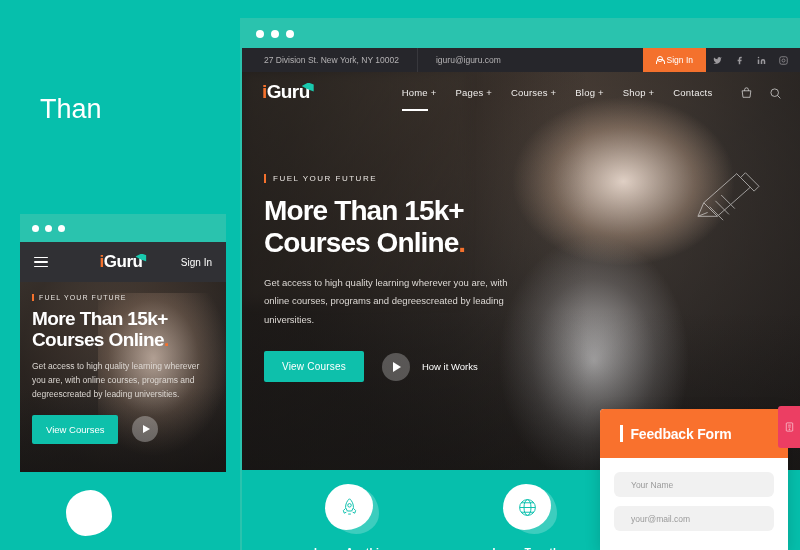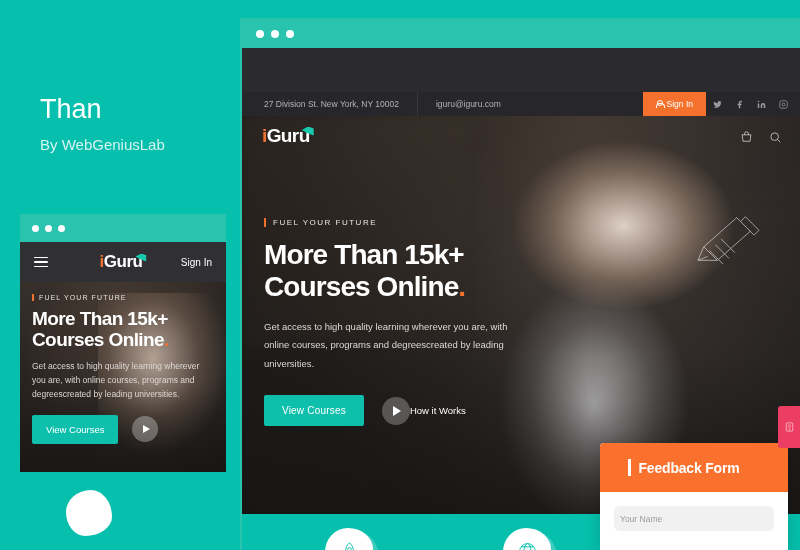--- a/index.html
+++ b/index.html
@@ -132,21 +132,21 @@
   }
   .b-bar {
     height: 28px; background: #2ac3ae;
     display: flex; align-items: center; padding-left: 14px; gap: 7px;
   }
   .b-bar .dot { width: 8px; height: 8px; border-radius: 50%; background: #fff; }
 
   
   .topbar {
     height: 24px; background: #26262b;
-    display: flex; align-items: center; font-size: 8.5px; color: #b4b2b4; margin-top: 44px;
+    display: flex; align-items: center; font-size: 8.5px; color: #b4b2b4;
   }
   .tb-addr { padding: 0 18px 0 22px; }
   .tb-divider { width: 1px; height: 24px; background: #38383d; }
   .tb-mail { padding: 0 18px; }
   .tb-spacer { flex: 1; }
   .signin {
     background: #f4712d; color: #fff; height: 24px;
     display: flex; align-items: center; gap: 4px;
     padding: 0 13px; font-size: 8.5px; font-weight: 500;
   }
@@ -232,21 +232,21 @@
     font-size: 28px; font-weight: bold; color: #fff;
     line-height: 1.16; letter-spacing: -0.9px; margin-bottom: 14px;
   }
   .headline .dot-o { color: #f4712d; }
   .desc { font-size: 9.5px; color: #ddd9d5; line-height: 1.95; max-width: 268px; }
   .cta { display: flex; align-items: center; gap: 18px; margin-top: 22px; }
   .btn-primary {
     background: #0ec0ab; color: #fff; font-size: 10px; font-weight: 500;
     padding: 10px 18px; border-radius: 2px; letter-spacing: .2px;
   }
-  .playwrap { display: flex; align-items: center; gap: 0; }
+  .playwrap { display: flex; align-items: center; gap: 12px; }
   .play {
     width: 28px; height: 28px; border-radius: 50%;
     background: rgba(255,255,255,.26);
     display: flex; align-items: center; justify-content: center;
   }
   .play i {
     width: 0; height: 0; border-left: 8px solid #fff;
     border-top: 5px solid transparent; border-bottom: 5px solid transparent;
     margin-left: 2.5px;
   }
@@ -275,47 +275,46 @@
 
   
   .feedback {
     position: absolute; right: 12px; bottom: 0;
     width: 188px; background: #fff;
     border-radius: 4px 4px 0 0; overflow: hidden;
     z-index: 9;
     box-shadow: 0 3px 16px rgba(0,0,0,.16);
   }
   .fb-head {
-    background: #f9712d; padding: 16px 0 16px 28px;
+    background: #f9712d; padding: 16px 0 16px 20px;
     display: flex; align-items: center; gap: 8px;
   }
   .fb-head .bar { width: 2.5px; height: 17px; background: #fff; }
   .fb-title { font-size: 14px; font-weight: bold; color: #fff; letter-spacing: -0.2px; }
   .fb-body { padding: 14px 14px 10px 14px; }
   .fb-input {
     height: 25px; background: #f1f1f1; border-radius: 6px;
-    display: flex; align-items: center; padding-left: 6px;
+    display: flex; align-items: center; padding-left: 17px;
     font-size: 8.5px; color: #9a9a9a; margin-bottom: 9px;
   }
   .fb-tab {
     position: absolute; right: 0; top: 0;
     width: 22px; height: 42px; background: #ec3e63;
     border-radius: 3px 0 0 3px;
     display: flex; align-items: center; justify-content: center;
     z-index: 10;
   }
   .fb-tab svg { width: 11px; height: 12px; stroke: #fff; fill: none; stroke-width: 1.2; }
   .fb-tab-pos { position: absolute; right: 0; top: 406px; z-index: 10; }
 </style>
 </head>
 <body>
 
 <div class="promo">
   <div class="promo-sub">Than</div>
-  <div class="promo-by">By WebGeniusLab</div>
 </div>
 
 <div class="mobile">
   <div class="mobile-bar">
     <span class="dot"></span>
     <span class="dot"></span>
     <span class="dot"></span>
   </div>
 
   <div class="mobile-nav">
@@ -400,20 +399,28 @@
   <div class="hero">
     <div class="hero-photo"></div>
     <div class="hero-blur"></div>
     <div class="hero-vig"></div>
 
     <div class="nav">
       <span class="logo">
         <span class="i">i</span>
           <span>Guru</span>
         <span class="cap2"></span>
+      </span>
+      <span class="nav-items">
+        <span class="nav-item active">Home +</span>
+        <span class="nav-item">Pages +</span>
+        <span class="nav-item">Courses +</span>
+        <span class="nav-item">Blog +</span>
+        <span class="nav-item">Shop +</span>
+        <span class="nav-item">Contacts</span>
       </span>
       <span class="nav-right">
         <span class="ic">
           <svg viewBox="0 0 24 24">
               <path d="M4 7h16l-1.5 12H5.5L4 7z"></path>
               <path d="M8.5 7V5a3.5 3.5 0 017 0v2"></path>
             </svg>
         </span>
         <span class="ic">
           <svg viewBox="0 0 24 24">
@@ -502,14 +509,15 @@
   </span>
 </div>
 
 <div class="feedback">
   <div class="fb-head">
     <span class="bar"></span>
     <span class="fb-title">Feedback Form</span>
   </div>
   <div class="fb-body">
     <div class="fb-input">Your Name</div>
+    <div class="fb-input">your@mail.com</div>
   </div>
 </div>
 
 </body></html>

